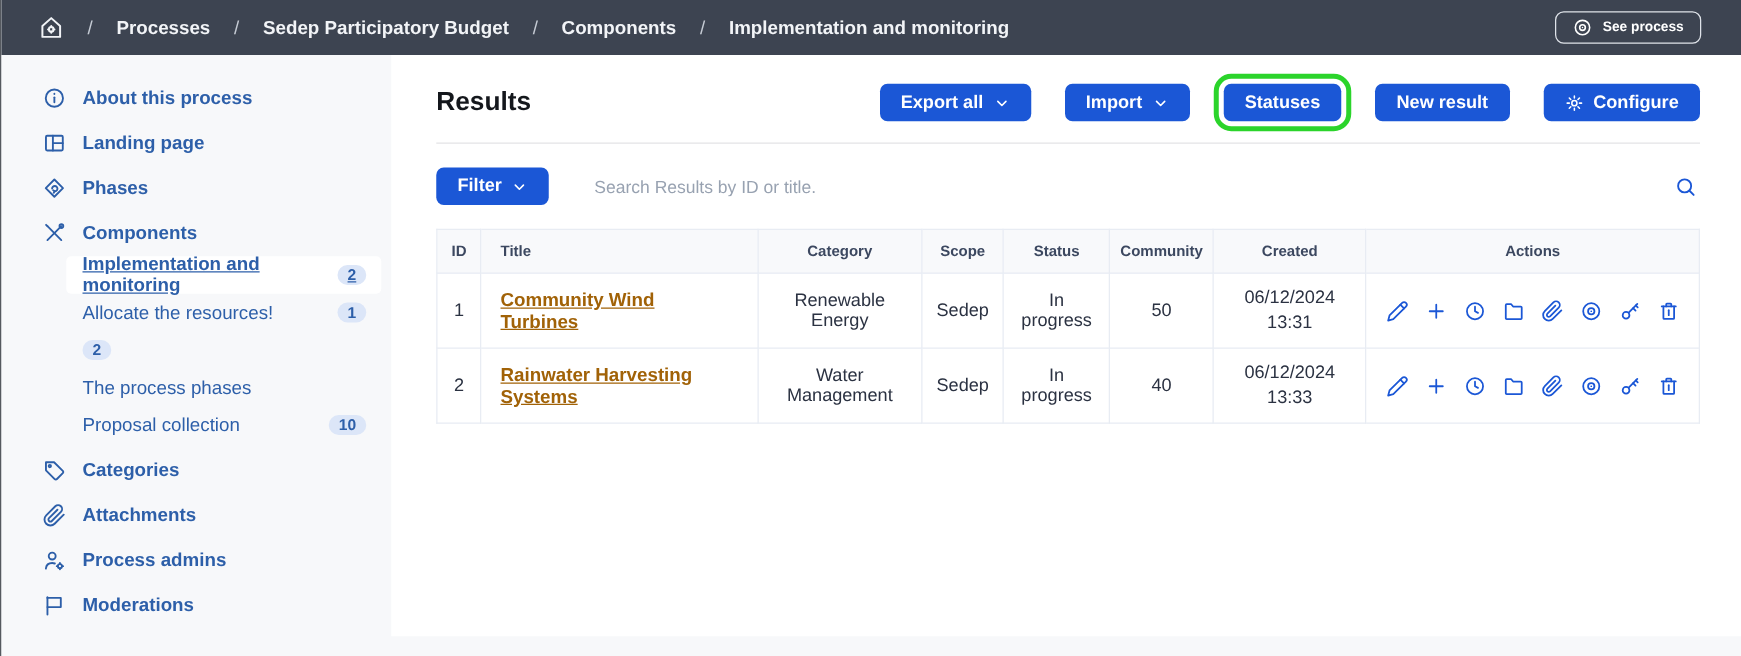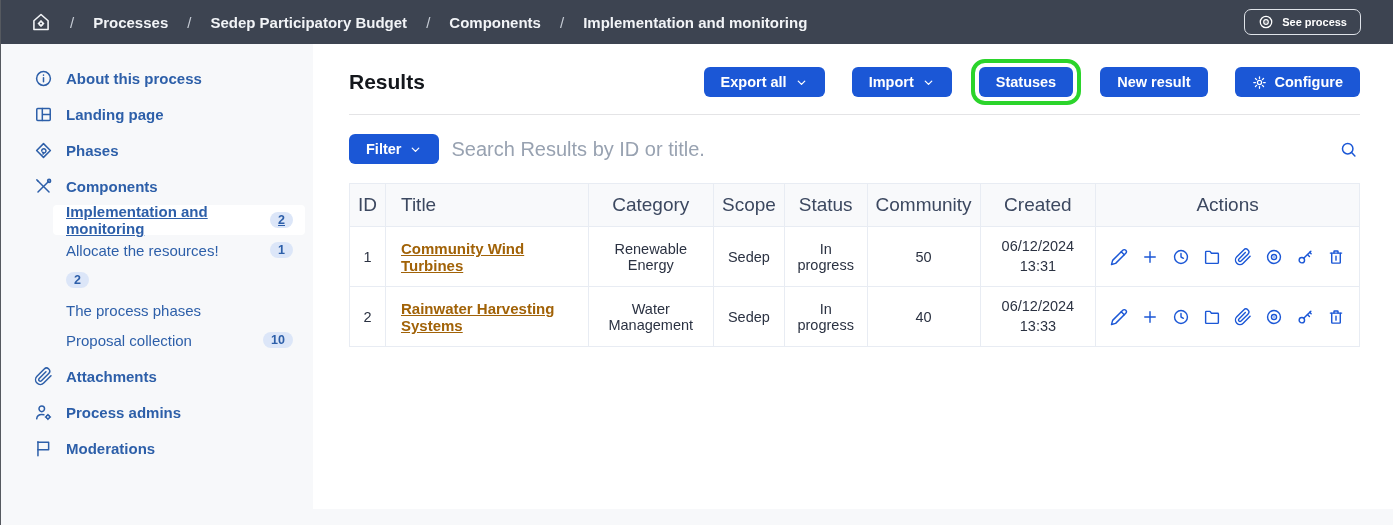--- a/index.html
+++ b/index.html
@@ -35,29 +35,29 @@
   .results-header { margin-top:23px; display:flex; align-items:center; }
   .page-title { font-size:21px; font-weight:700; color:#14171c; }
   .toolbar { margin-left:auto; display:flex; align-items:center; gap:27px; }
   .btn-primary { display:flex; align-items:center; gap:8px; background:#1b57d6; color:#fff; border:none; border-radius:6px; font-family:inherit; font-size:14.5px; font-weight:700; padding:7px 17px; cursor:pointer; white-space:nowrap; }
   .btn-primary .icon { width:13px; height:13px; stroke-width:2.4; }
   .btn-primary .gear { width:15px; height:15px; stroke-width:2; }
   .annotated { outline:4px solid #2bd42b; outline-offset:4px; }
   .header-divider { border:none; border-top:1px solid #e4e4e6; margin-top:17px; }
 
   
-  .filter-row { margin-top:19px; display:flex; align-items:center; gap:12px; }
-  .search-input { flex:1; border:none; outline:none; font-family:inherit; font-size:20px; color:#404040; background:transparent; }
+  .filter-row { margin-top:19px; display:flex; align-items:center; gap:36px; }
+  .search-input { flex:1; border:none; outline:none; font-family:inherit; font-size:14px; color:#404040; background:transparent; }
   .search-input::placeholder { color:#98a2b1; opacity:1; }
   .search-btn { background:none; border:none; color:#1b57d6; cursor:pointer; padding:2px; }
   .search-btn .icon { width:19px; height:19px; }
 
   
   table.results { width:100%; border-collapse:collapse; margin-top:19px; }
-  .results th { background:#f8f9fb; border:1px solid #e8ecf3; font-size:19px; font-weight:400; color:#3c4860; padding:10px 8px; text-align:center; }
+  .results th { background:#f8f9fb; border:1px solid #e8ecf3; font-size:12px; font-weight:700; color:#3c4860; padding:10px 8px; text-align:center; }
   .results th.col-title { text-align:left; padding-left:15px; }
   .results td { border:1px solid #e8ecf3; font-size:14.5px; color:#2b3242; text-align:center; padding:10px 8px; background:#fff; }
   .results td.cell-title { text-align:left; padding-left:15px; padding-right:28px; }
   .title-link { color:#a16207; font-weight:700; font-size:15px; text-decoration:underline; cursor:pointer; }
   .cell-created span { display:block; line-height:1.35; }
   .actions-cell { display:flex; justify-content:center; align-items:center; gap:13px; }
   .action-icon { color:#1b57d6; cursor:pointer; background:none; border:none; padding:0; }
   .action-icon .icon { width:18px; height:18px; }
 </style>
 </head>
@@ -216,20 +216,26 @@
       </div>
       <div class="sub-item">
         <span class="sub-label">The process phases</span>
       </div>
       <div class="sub-item">
         <span class="sub-label">Proposal collection</span>
         <span class="count-badge">10</span>
       </div>
     </div>
 
+    <div class="side-item">
+      <svg class="icon">
+          <use href="#s-tag"></use>
+        </svg>
+      <span>Categories</span>
+    </div>
     <div class="side-item">
       <svg class="icon">
           <use href="#s-paperclip"></use>
         </svg>
       <span>Attachments</span>
     </div>
     <div class="side-item">
       <svg class="icon">
           <use href="#s-user-gear"></use>
         </svg>

